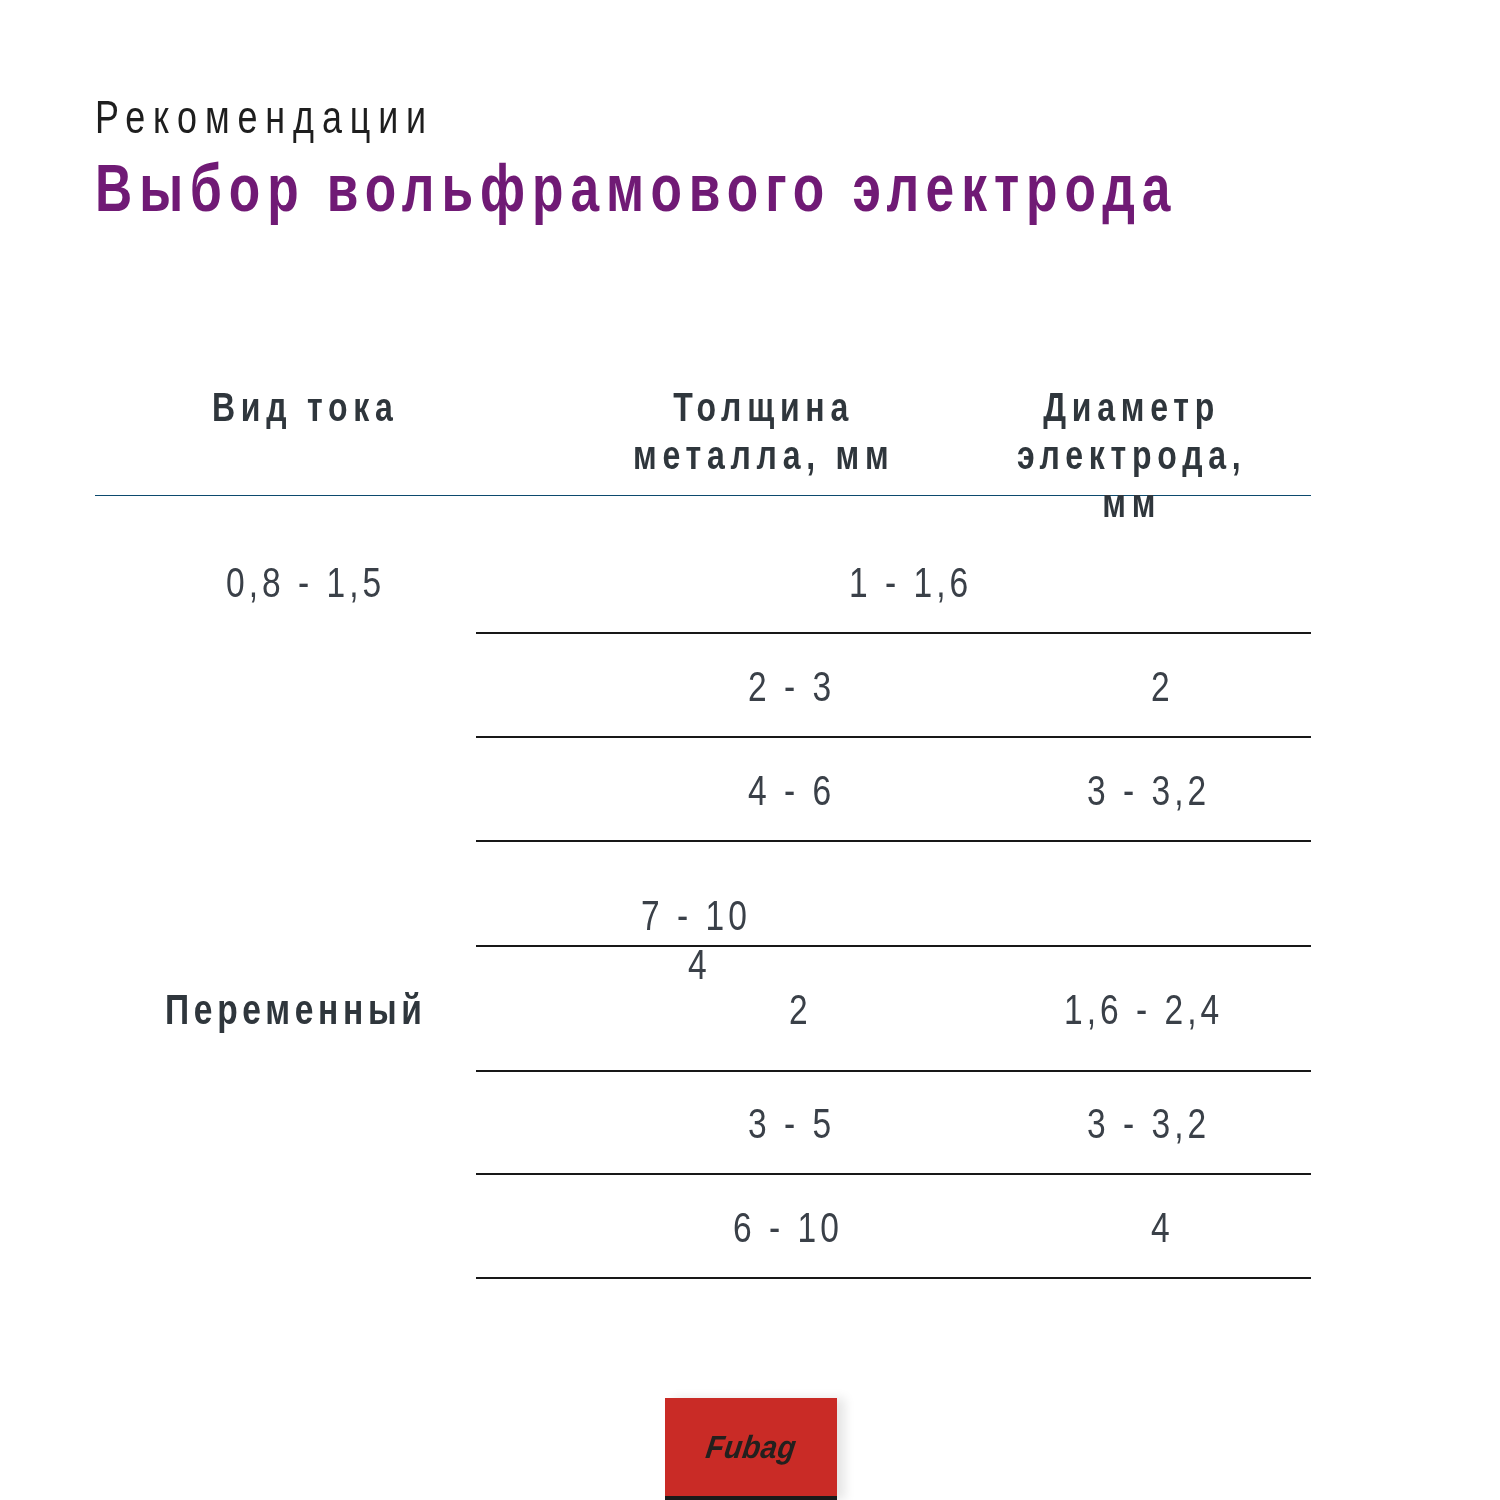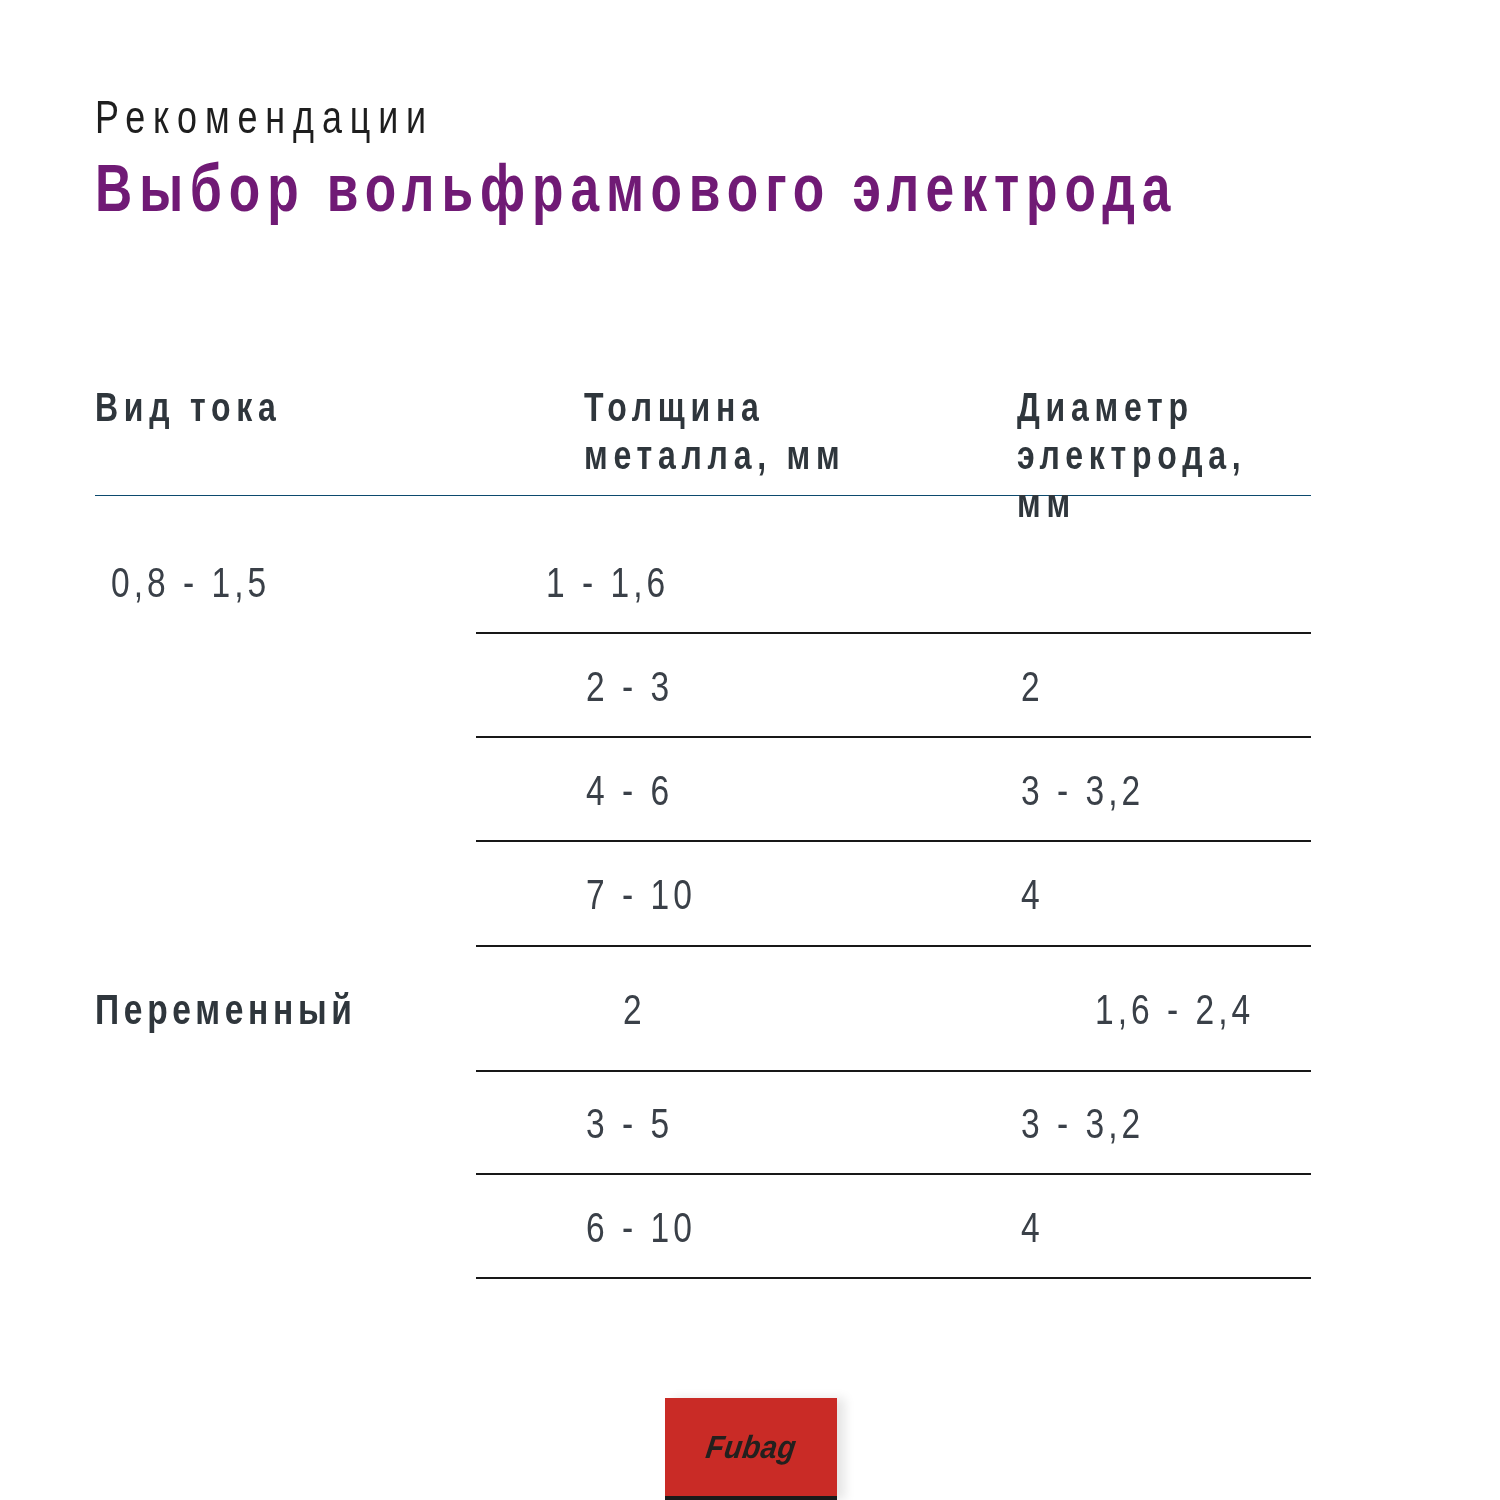--- a/index.html
+++ b/index.html
@@ -5,20 +5,21 @@
   * { margin: 0; padding: 0; box-sizing: border-box; }
   html, body { background: #ffffff; }
   .page {
     position: relative;
     width: 1500px;
     height: 1500px;
     background: #ffffff;
     overflow: hidden;
     font-family: "Liberation Sans", sans-serif;
     color: #1a1a1a;
+    text-align: center;
   }
   
   .cond {
     display: inline-block;
     transform: scaleX(0.78);
     transform-origin: 0 50%;
     white-space: nowrap;
   }
   .eyebrow {
     position: absolute;
@@ -73,23 +74,23 @@
     content: "";
     position: absolute;
     left: 381px;
     right: 0;
     bottom: 0;
     height: 2px;
     background: #181818;
   }
   .row.h104 { height: 104px; }
   .row.h103 { height: 103px; }
-  .row.h105 { height: 105px; }
+  .row.h105 { height: 105px; flex-direction: column; }
   .row.first { height: 138px; padding-top: 34px; }
-  .row.group5 { height: 125px; gap: 37px; }
+  .row.group5 { height: 125px; }
   .lbl {
     font-size: 43px;
     font-weight: 700;
     color: #2f363c;
     letter-spacing: 0.14em;
   }
   .num {
     font-size: 43px;
     font-weight: 400;
     color: #3a4048;

